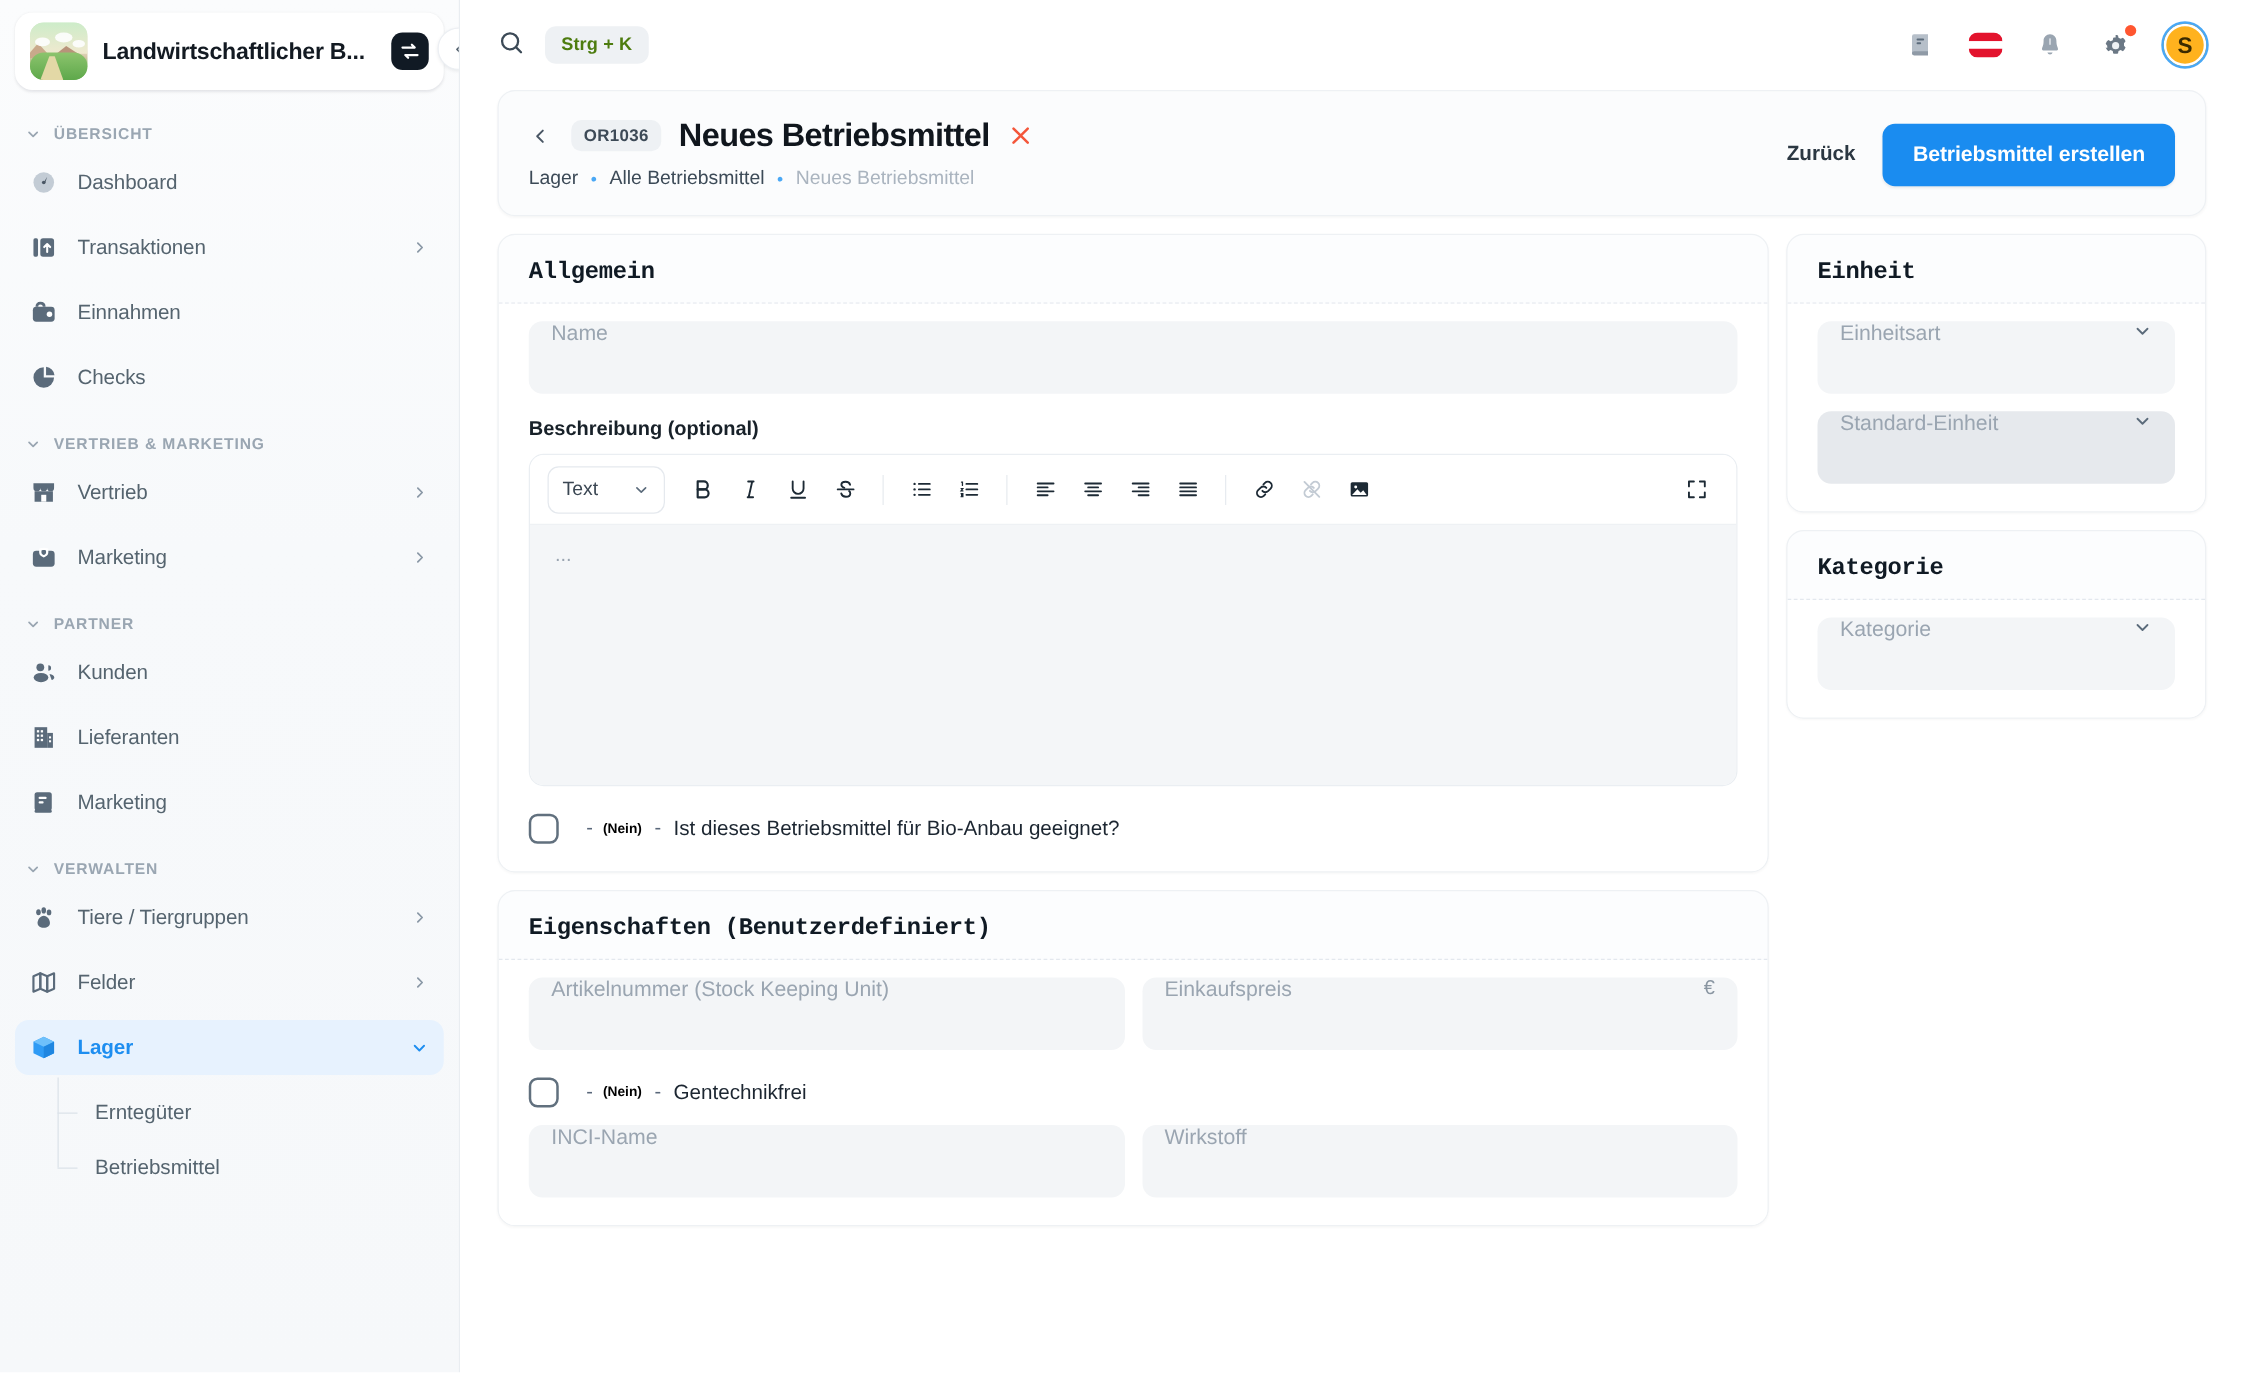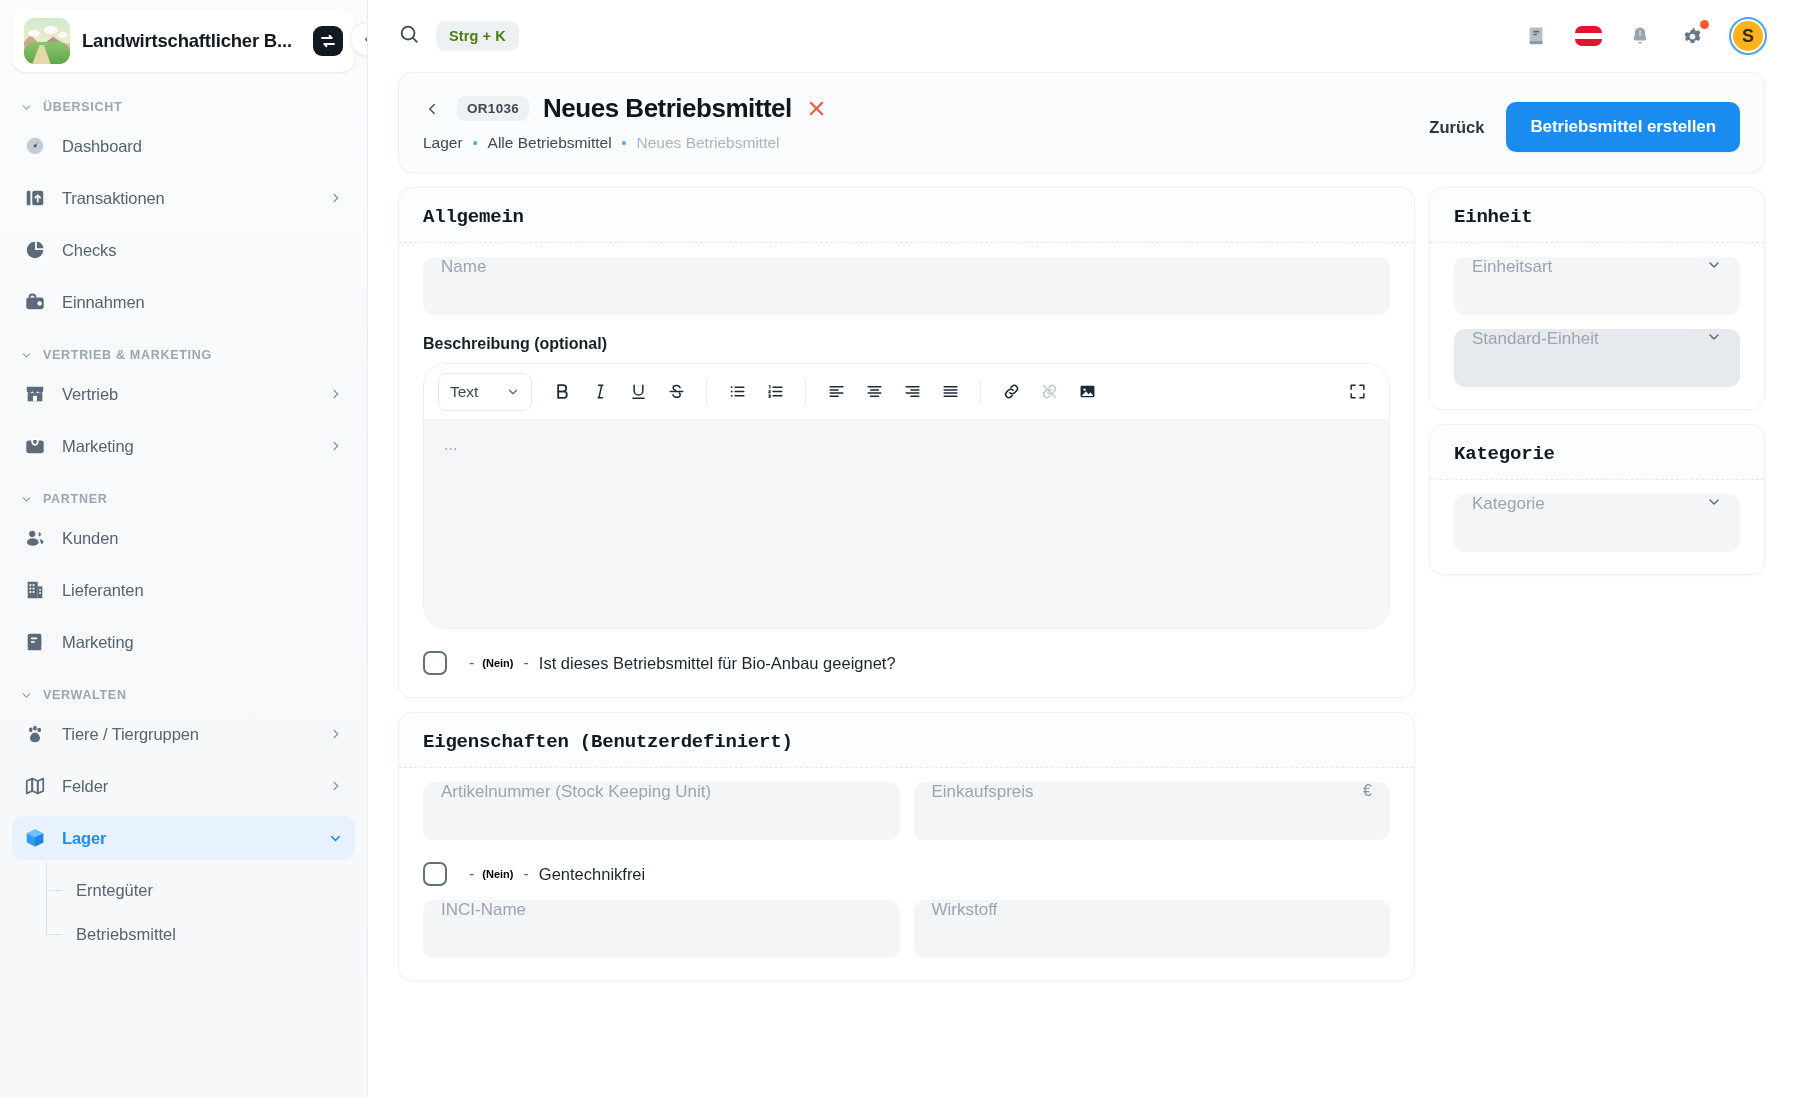--- a/index.html
+++ b/index.html
@@ -198,21 +198,21 @@
     flex: 1 1 auto;
     padding: 0 30px 0 30px;
     overflow: hidden;
   }
   .page-header {
     background: #fbfcfd;
     border: 1px solid #eef1f4;
     border-radius: 14px;
     padding: 20px 24px 20px 24px;
     display: flex;
-    align-items: flex-end;
+    align-items: center;
     box-shadow: 0 1px 2px rgba(16,24,40,.03);
   }
   .ph-left { flex: 1 1 auto; min-width:0; }
   .ph-titlerow { display:flex; align-items:center; gap: 14px; }
   .back-chev { color:#4a5765; cursor:pointer; display:flex; align-items:center; padding-right:2px;}
   .ph-code {
     background:#eef1f4; border-radius:8px;
     padding: 5px 10px;
     font-size: 13.5px; font-weight: 700;
     color:#3d4a57; letter-spacing:.3px;
@@ -270,21 +270,21 @@
   }
   .field.grey { background:#e6e9ed; }
   .field .ph { color:#9aa5b1; font-size: 17px; }
   .field .suffix { margin-left:auto; color:#8a96a2; font-size:16px; }
   .field .chev { margin-left:auto; color:#5b6b7b; display:flex; align-items:center; }
 
   .sub-label { font-size: 16px; font-weight: 700; color:#182129; margin: 20px 0 10px 0; }
 
   .editor {
     border: 1px solid #eaeef2;
-    border-radius: 23px;
+    border-radius: 12px;
     overflow: hidden;
     background:#ffffff;
   }
   .editor-toolbar {
     display:flex; align-items:center;
     height: 56px;
     padding: 0 14px;
     gap: 2px;
     background:#ffffff;
     border-bottom: 1px solid #eef1f4;
@@ -394,36 +394,36 @@
       <span class="ni-chev">
         <svg width="14" height="14" viewBox="0 0 24 24" fill="none" stroke="currentColor" stroke-width="2.4" stroke-linecap="round" stroke-linejoin="round">
             <polyline points="9 18 15 12 9 6"></polyline>
           </svg>
       </span>
     </div>
 
     <div class="nav-item">
       <span class="ni-icon">
         <svg width="22" height="22" viewBox="0 0 24 24">
-            <path d="M12 3a9 9 0 1 0 9 9h-9V3Z" fill="#5b6b7b"></path>
-            <path d="M14 2.6A9 9 0 0 1 21.4 10H14V2.6Z" fill="#5b6b7b"></path>
-          </svg>
-      </span>
-      <span class="ni-label">Checks</span>
-    </div>
-
-    <div class="nav-item">
-      <span class="ni-icon">
-        <svg width="22" height="22" viewBox="0 0 24 24">
             <rect x="2.5" y="7" width="19" height="13" rx="3" fill="#5b6b7b"></rect>
             <path d="M6 7c0-2 1-3.2 3-3.2S12.4 5 12.4 7" stroke="#5b6b7b" stroke-width="2.4" fill="none"></path>
             <circle cx="17" cy="13.5" r="2.4" fill="#fff"></circle>
           </svg>
       </span>
       <span class="ni-label">Einnahmen</span>
+    </div>
+
+    <div class="nav-item">
+      <span class="ni-icon">
+        <svg width="22" height="22" viewBox="0 0 24 24">
+            <path d="M12 3a9 9 0 1 0 9 9h-9V3Z" fill="#5b6b7b"></path>
+            <path d="M14 2.6A9 9 0 0 1 21.4 10H14V2.6Z" fill="#5b6b7b"></path>
+          </svg>
+      </span>
+      <span class="ni-label">Checks</span>
     </div>
 
     <div class="nav-group-label">
       <svg width="13" height="13" viewBox="0 0 24 24" fill="none" stroke="#9aa6b2" stroke-width="2.6" stroke-linecap="round" stroke-linejoin="round">
           <polyline points="6 9 12 15 18 9"></polyline>
         </svg>
       <span>VERTRIEB &amp; MARKETING</span>
     </div>
 
     <div class="nav-item">

